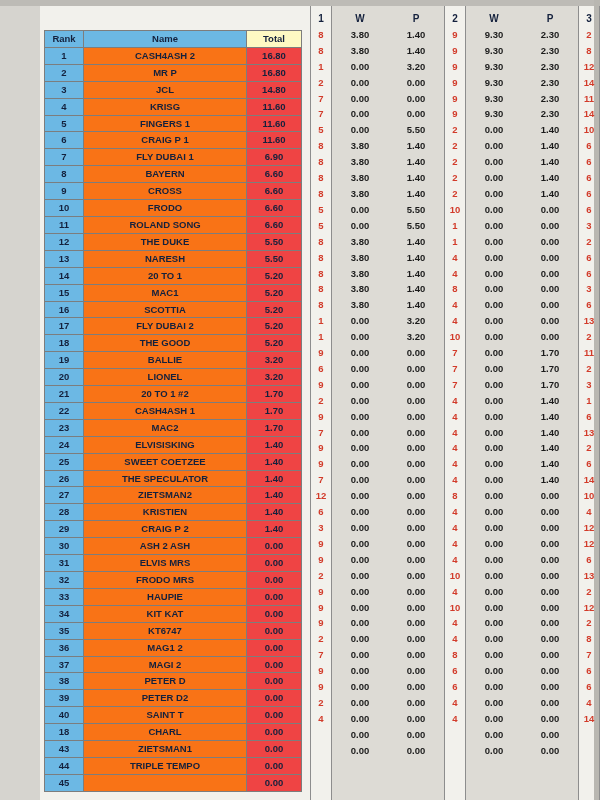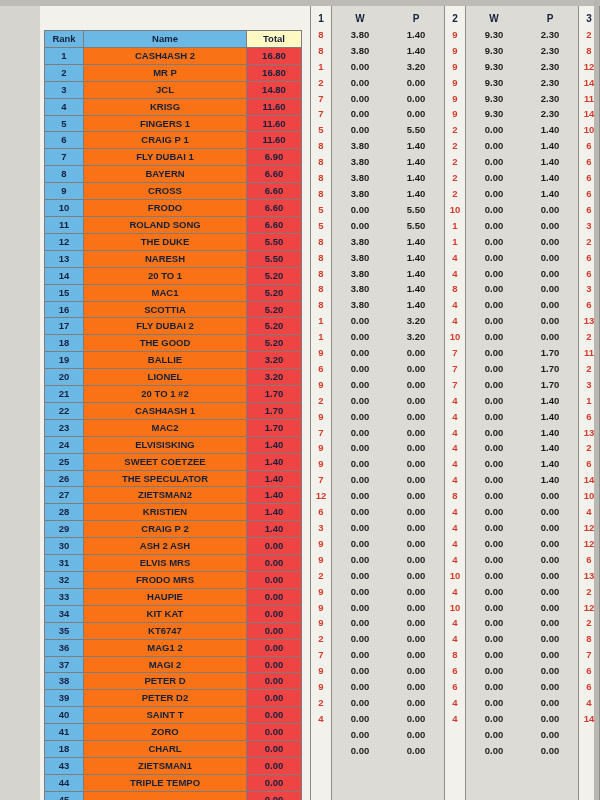--- a/index.html
+++ b/index.html
@@ -287,25 +287,20 @@
         <td class="col-total">0.00</td>
       </tr>
       <tr>
         <td class="col-rank">39</td>
         <td class="col-name">PETER D2</td>
         <td class="col-total">0.00</td>
       </tr>
       <tr>
         <td class="col-rank">40</td>
         <td class="col-name">SAINT T</td>
-        <td class="col-total">0.00</td>
-      </tr>
-      <tr>
-        <td class="col-rank">41</td>
-        <td class="col-name">ZORO</td>
         <td class="col-total">0.00</td>
       </tr>
       <tr>
         <td class="col-rank">18</td>
         <td class="col-name">CHARL</td>
         <td class="col-total">0.00</td>
       </tr>
       <tr>
         <td class="col-rank">43</td>
         <td class="col-name">ZIETSMAN1</td>

